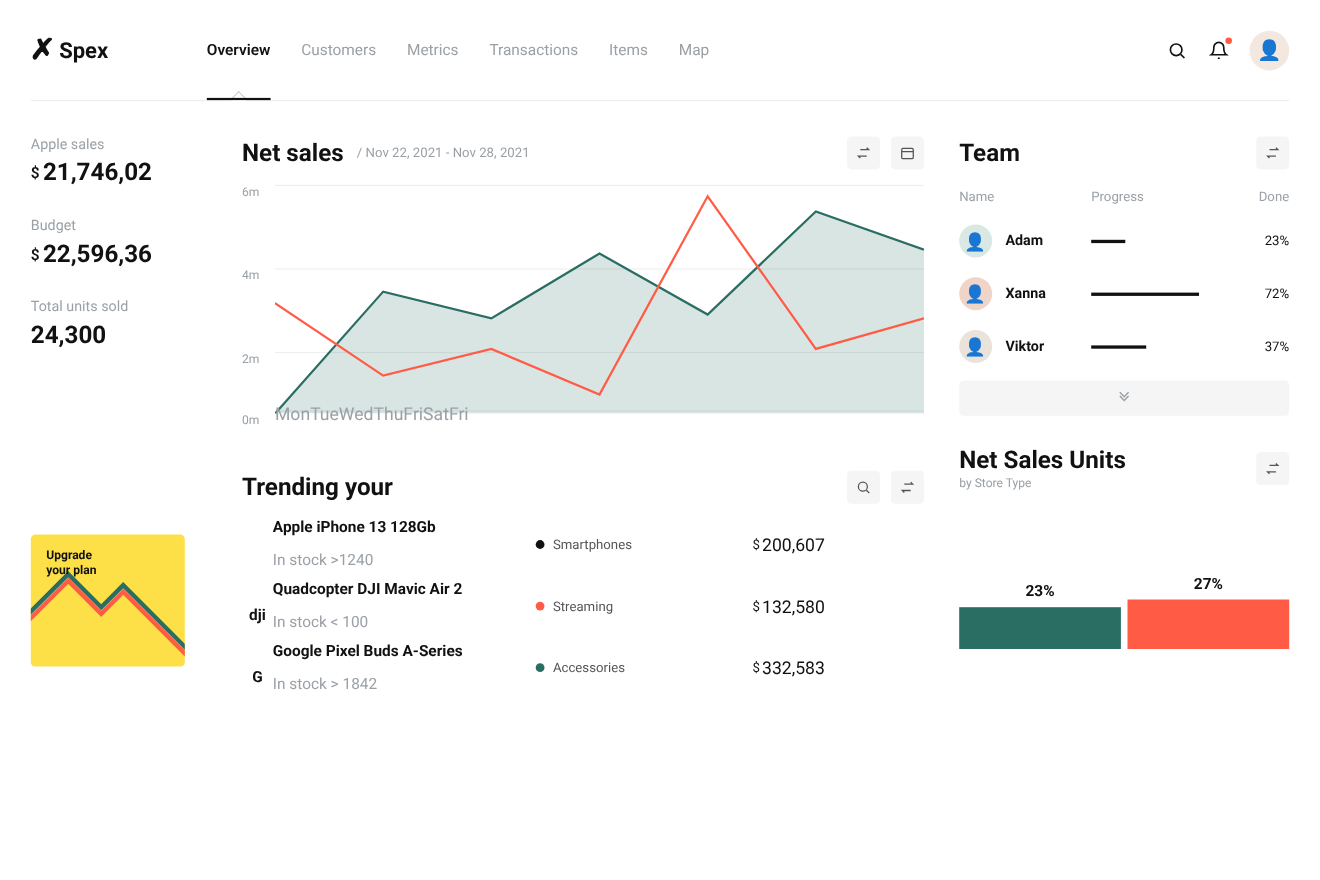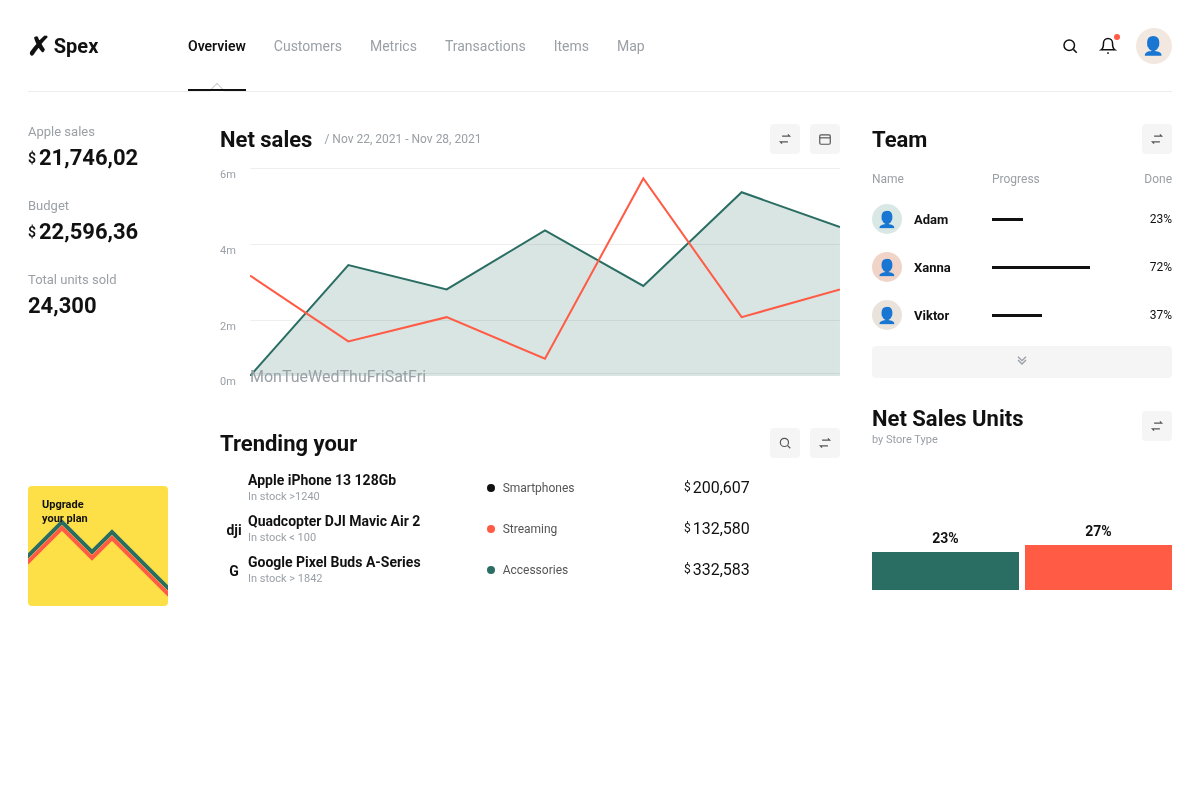--- a/index.html
+++ b/index.html
@@ -40,21 +40,21 @@
 .net-chart .ylabel{position:absolute;left:0;color:#9aa0a6;font-size:11px}
 .net-chart .plot{position:absolute;left:30px;right:0;top:0;bottom:24px}
 .net-chart .xlabels{position:absolute;left:30px;right:0;bottom:12px;display:flex;justify-content:flex-start;color:#9aa0a6;font-size:16px}
 .grid-line{position:absolute;left:30px;right:0;border-top:1px solid #eee}
 
 .trending{margin-top:30px}
 .trending-grid{display:grid;grid-template-columns:1.4fr 1fr .9fr;gap:10px 24px;align-items:center}
 .titem{display:flex;align-items:flex-end;gap:0}
 .tlogo{width:28px;height:28px;display:flex;align-items:center;justify-content:center;font-weight:700;font-size:14px}
 .tname{font-weight:700;font-size:14px}
-.tstock{color:#9aa0a6;font-size:11px;margin-top:2px}
+.tstock{color:#9aa0a6;font-size:14px;margin-top:14px}
 .ttag{display:flex;align-items:center;gap:8px;font-size:12px;color:#555}
 .dot{width:8px;height:8px;border-radius:50%}
 .tprice{font-weight:400;font-size:16px}
 .tprice .cur{font-size:12px;margin-right:2px;vertical-align:2px}
 
 .right-col{display:flex;flex-direction:column;gap:28px}
 .team-head{display:flex;align-items:center;justify-content:space-between}
 .team-cols{display:flex;color:#9aa0a6;font-size:12px;margin-top:18px}
 .team-cols span:nth-child(1){width:120px}
 .team-cols span:nth-child(2){flex:1}

